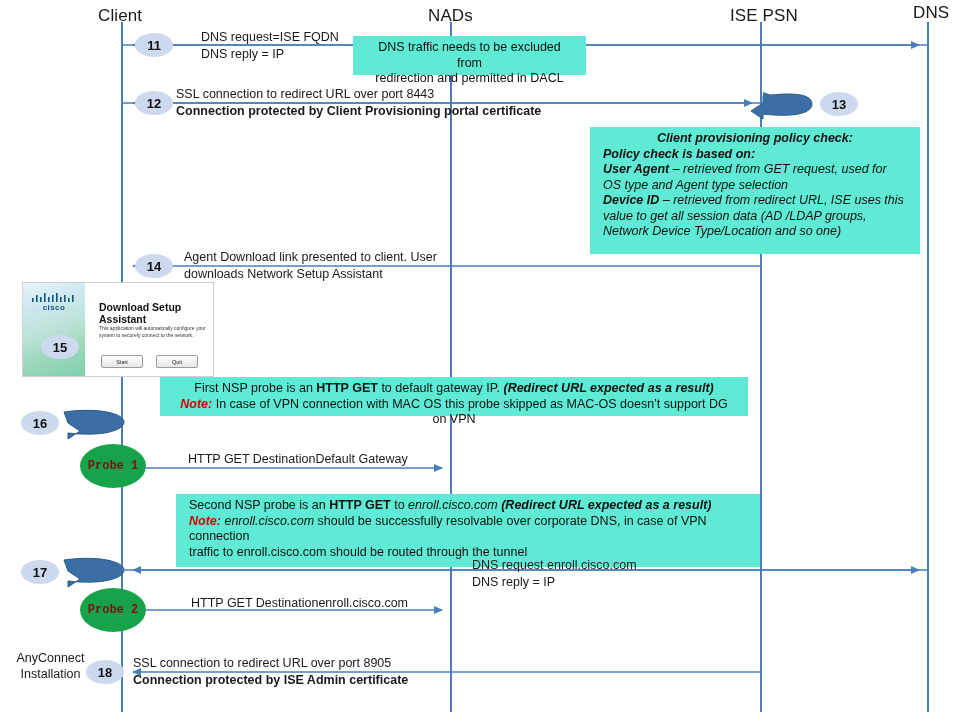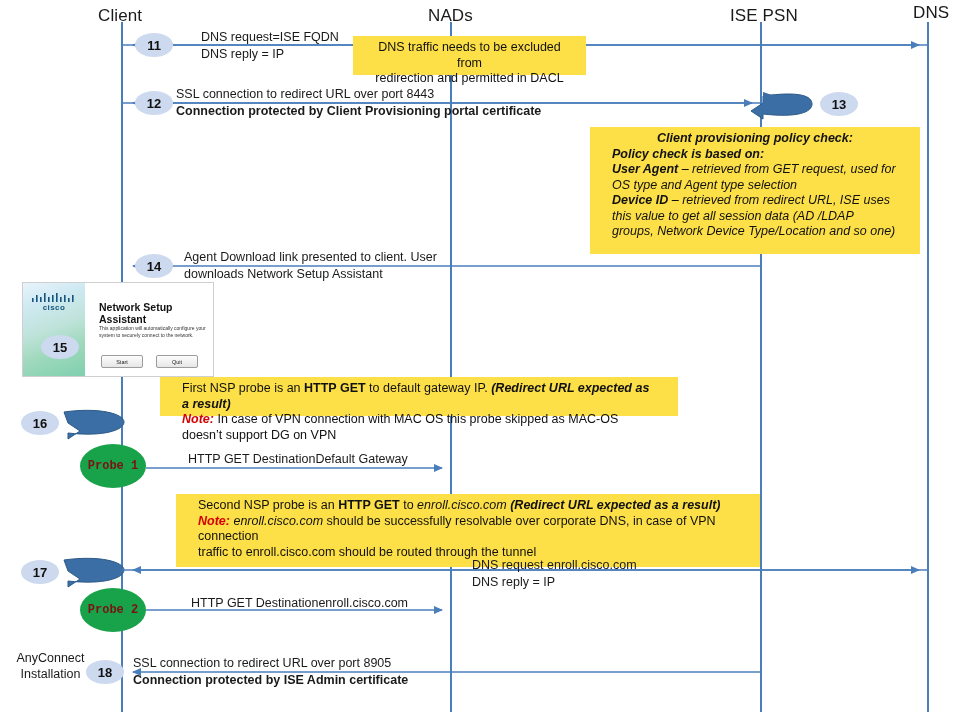--- a/index.html
+++ b/index.html
@@ -27,23 +27,23 @@
 
   
   .msg{
     position:absolute;font-size:12.5px;color:#1a1a1a;
     white-space:nowrap;line-height:15px;
   }
   .msg.b{font-weight:bold;}
 
   
   .note{
-    position:absolute;background:#fde047;
+    position:absolute;background:#5eead4;
     font-size:12.5px;line-height:15.5px;color:#111;
-    box-sizing:border-box;padding:4px 22px;
+    box-sizing:border-box;padding:4px 13px;
   }
   .note.center{text-align:center;}
   .note .t{font-weight:bold;}
   .note .bi{font-weight:bold;font-style:italic;}
   .note .redn{color:#d50000;font-weight:bold;font-style:italic;}
   .note .ital{font-style:italic;}
 
   
   .probe{
     position:absolute;width:66px;height:44px;border-radius:50%;
@@ -209,31 +209,31 @@
             <rect x="27" y="0" width="1.6" height="9"></rect>
             <rect x="31" y="4" width="1.6" height="5"></rect>
             <rect x="35" y="2" width="1.6" height="7"></rect>
             <rect x="39" y="5" width="1.6" height="4"></rect>
             <rect x="43" y="2" width="1.6" height="7"></rect>
           </g>
         </svg>
         <span>cisco</span>
       </div>
     </div>
-    <div class="nsa-title">Network Setup Assistant</div>
+    <div class="nsa-title">Download Setup Assistant</div>
     <div class="nsa-desc">
       <div>This application will automatically configure your</div>
       <div>system to securely connect to the network.</div>
     </div>
     <div class="nsa-btn nsa-start">Start</div>
     <div class="nsa-btn nsa-quit">Quit</div>
   </div>
   <div class="badge" style="left:41px;top:335px;">15</div>
 
-  <div class="note" style="left:160px;top:377px;width:518px;height:39px;">
+  <div class="note" style="left:160px;top:377px;width:588px;height:39px;text-align:center;">
     <div><span>First NSP probe is an </span><span class="t">HTTP  GET</span><span> to default gateway IP. </span><span class="bi">(Redirect URL expected  as a result)</span></div>
     <div><span class="redn">Note:</span><span> In case of VPN connection with MAC OS this probe skipped as MAC-OS doesn’t support DG on VPN</span></div>
   </div>
 
   <div class="badge" style="left:21px;top:411px;">16</div>
   <div class="probe" style="left:80px;top:444px;">Probe 1</div>
   <div class="msg" style="left:188px;top:452px;"><span class="b">HTTP GET</span> <span>Destination</span><span class="b">Default Gateway</span></div>
 
   <div class="note" style="left:160px;top:494px;width:584px;height:73px;margin-left:16px;">
     <div><span>Second NSP probe is an </span><span class="t">HTTP  GET</span><span> to </span><span class="ital">enroll.cisco.com</span><span class="bi">  (Redirect URL expected as a result)</span></div>

